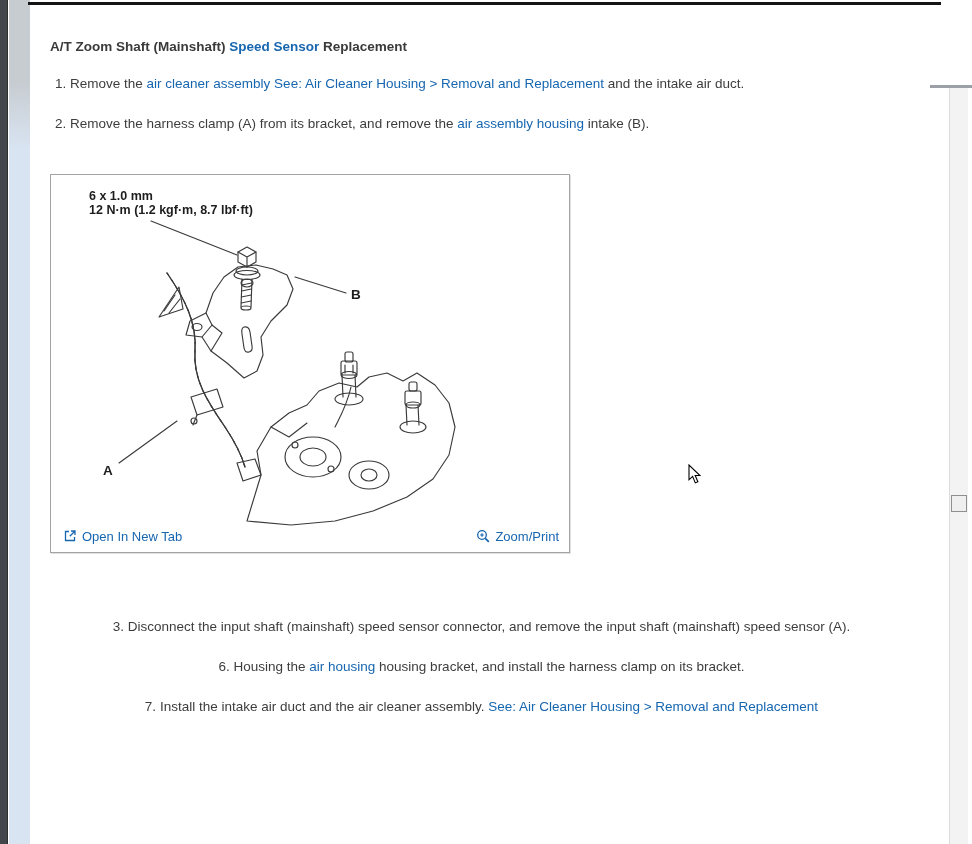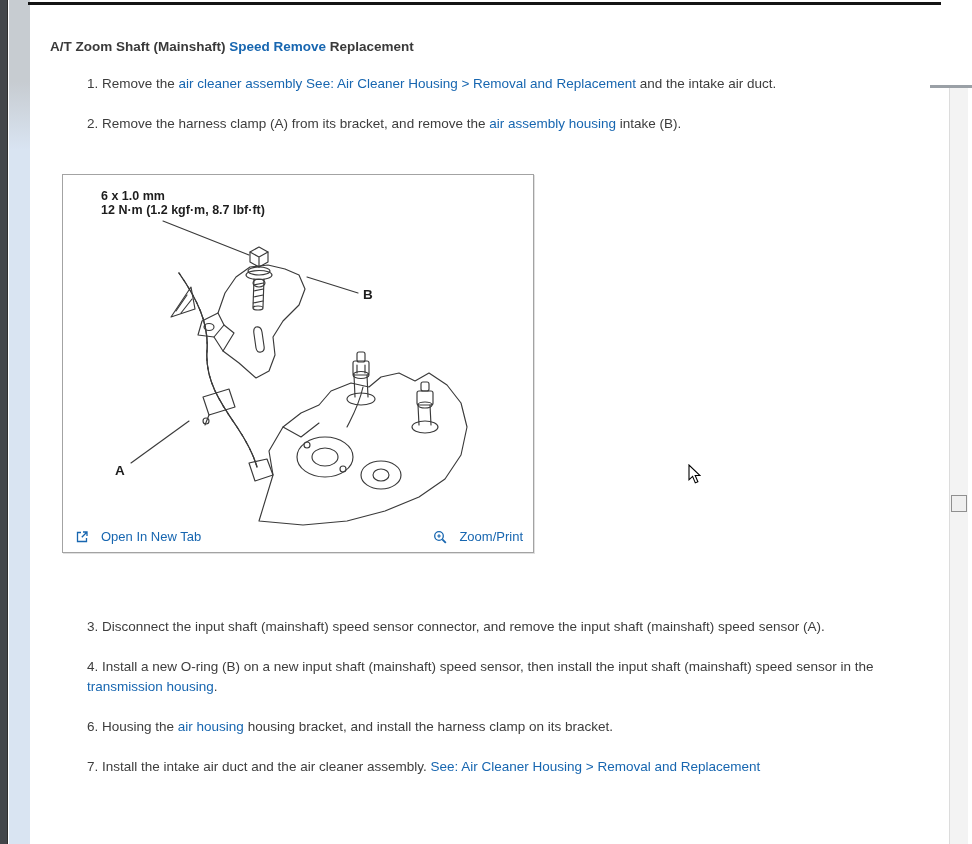--- a/index.html
+++ b/index.html
@@ -17,52 +17,52 @@
   .top-border { position:absolute; left:28px; top:2px; width:913px; height:3px; background:#141414; }
   .right-line { position:absolute; left:930px; top:85px; width:42px; height:3px; background:#9aa0a6; }
   .scrollbar { position:absolute; left:949px; top:88px; width:19px; height:756px;
     background:#f3f3f3; border-left:1px solid #dcdcdc; }
   .scroll-thumb { position:absolute; left:1px; top:407px; width:16px; height:17px;
     background:#efefef; border:1px solid #8f8f8f; }
 
   .content { position:absolute; left:50px; top:0; width:858px; }
   h1.title { margin-top:39px; font-size:13.5px; line-height:15px; font-weight:bold; color:var(--title); }
   h1.title .lnk { font-weight:bold; }
-  .step { margin-top:20px; padding-left:5px; font-size:13.5px; line-height:20px; color:var(--text);margin-left:32px; }
+  .step { margin-top:20px; padding-left:5px; font-size:13.5px; line-height:20px; color:var(--text); }
   a.lnk { color:var(--link); text-decoration:none; cursor:pointer; }
 
-  figure.fig { margin:40px 0 0 12px; width:472px; background:#fff;
+  figure.fig { margin:40px 0 0 0; width:520px; background:#fff;
     border:1px solid #a3a3a3; box-shadow:1px 1px 0 #e0e0e0; }
   .fig-diagram { display:block; width:448px; height:352px; }
   .fig-diagram path, .fig-diagram line, .fig-diagram ellipse,
   .fig-diagram circle, .fig-diagram polygon, .fig-diagram rect {
     fill:none; stroke:#3a3a3a; stroke-width:1.15; stroke-linecap:round; stroke-linejoin:round; }
   .fig-diagram text { stroke:none; fill:#1d1d1d; font-weight:bold; font-size:12.5px; }
   .fig-diagram text.lbl { font-size:13.5px; }
   .fig-footer { display:flex; justify-content:space-between; align-items:center;
     padding:2px 10px 8px 12px; font-size:13px; }
-  .fig-footer a { display:inline-flex; align-items:center; gap:12px; color:var(--link); text-decoration:none; cursor:pointer; }
+  .fig-footer a { display:inline-flex; align-items:flex-start; gap:5px; color:var(--link); text-decoration:none; cursor:pointer; }
   .fig-footer svg { display:block; }
 
-  .steps-bottom { margin-top:64px; }
+  .steps-bottom { margin-top:64px;text-align:center; }
   .steps-bottom .step:first-child { margin-top:0; }
 
   .cursor { position:absolute; left:688px; top:464px; }
 </style>
 </head>
 <body>
 
 <div class="left-dark"></div>
 <div class="left-light"></div>
 <div class="top-border"></div>
 <div class="right-line"></div>
 
 <div class="content">
 
-  <h1 class="title"><span>A/T Zoom Shaft (Mainshaft) </span><a class="lnk" href="#">Speed Remove</a><span> Replacement</span></h1>
+  <h1 class="title"><span>A/T Zoom Shaft (Mainshaft) </span><a class="lnk" href="#">Speed Sensor</a><span> Replacement</span></h1>
 
   <div class="steps-top">
       <div class="step"><span>1. </span><span>Remove the </span><a href="#" class="lnk">air cleaner assembly See: Air Cleaner Housing &gt; Removal and Replacement</a><span> and the intake air duct.</span></div>
       <div class="step"><span>2. </span><span>Remove the harness clamp (A) from its bracket, and remove the </span><a href="#" class="lnk">air assembly housing</a><span> intake (B).</span></div>
     </div>
 
   <figure class="fig">
     <svg class="fig-diagram" viewBox="0 0 448 352">
 
       <text x="38" y="25">6 x 1.0 mm</text>
@@ -155,21 +155,20 @@
           <line x1="9.3" y1="9.3" x2="12.8" y2="12.8" stroke="#1766b0" stroke-width="1.8"></line>
           <path d="M6,4.2 V7.8 M4.2,6 H7.8" stroke="#1766b0" stroke-width="1.2"></path>
         </svg>
         <span>Zoom/Print</span>
       </a>
     </div>
   </figure>
 
   <div class="steps-bottom">
       <div class="step"><span>3. </span><span>Disconnect the input shaft (mainshaft) speed sensor connector, and remove the input shaft (mainshaft) speed sensor (A).</span></div>
-      <div class="step"><span>4. </span><span>Install a new O-ring (B) on a new input shaft (mainshaft) speed sensor, then install the input shaft (mainshaft) speed sensor in the </span><a href="#" class="lnk">transmission housing</a><span>.</span></div>
       <div class="step"><span>6. </span><span>Housing the </span><a href="#" class="lnk">air housing</a><span> housing bracket, and install the harness clamp on its bracket.</span></div>
       <div class="step"><span>7. </span><span>Install the intake air duct and the air cleaner assembly. </span><a href="#" class="lnk">See: Air Cleaner Housing &gt; Removal and Replacement</a></div>
     </div>
 
 </div>
 
 <div class="scrollbar">
   <div class="scroll-thumb"></div>
 </div>
 

